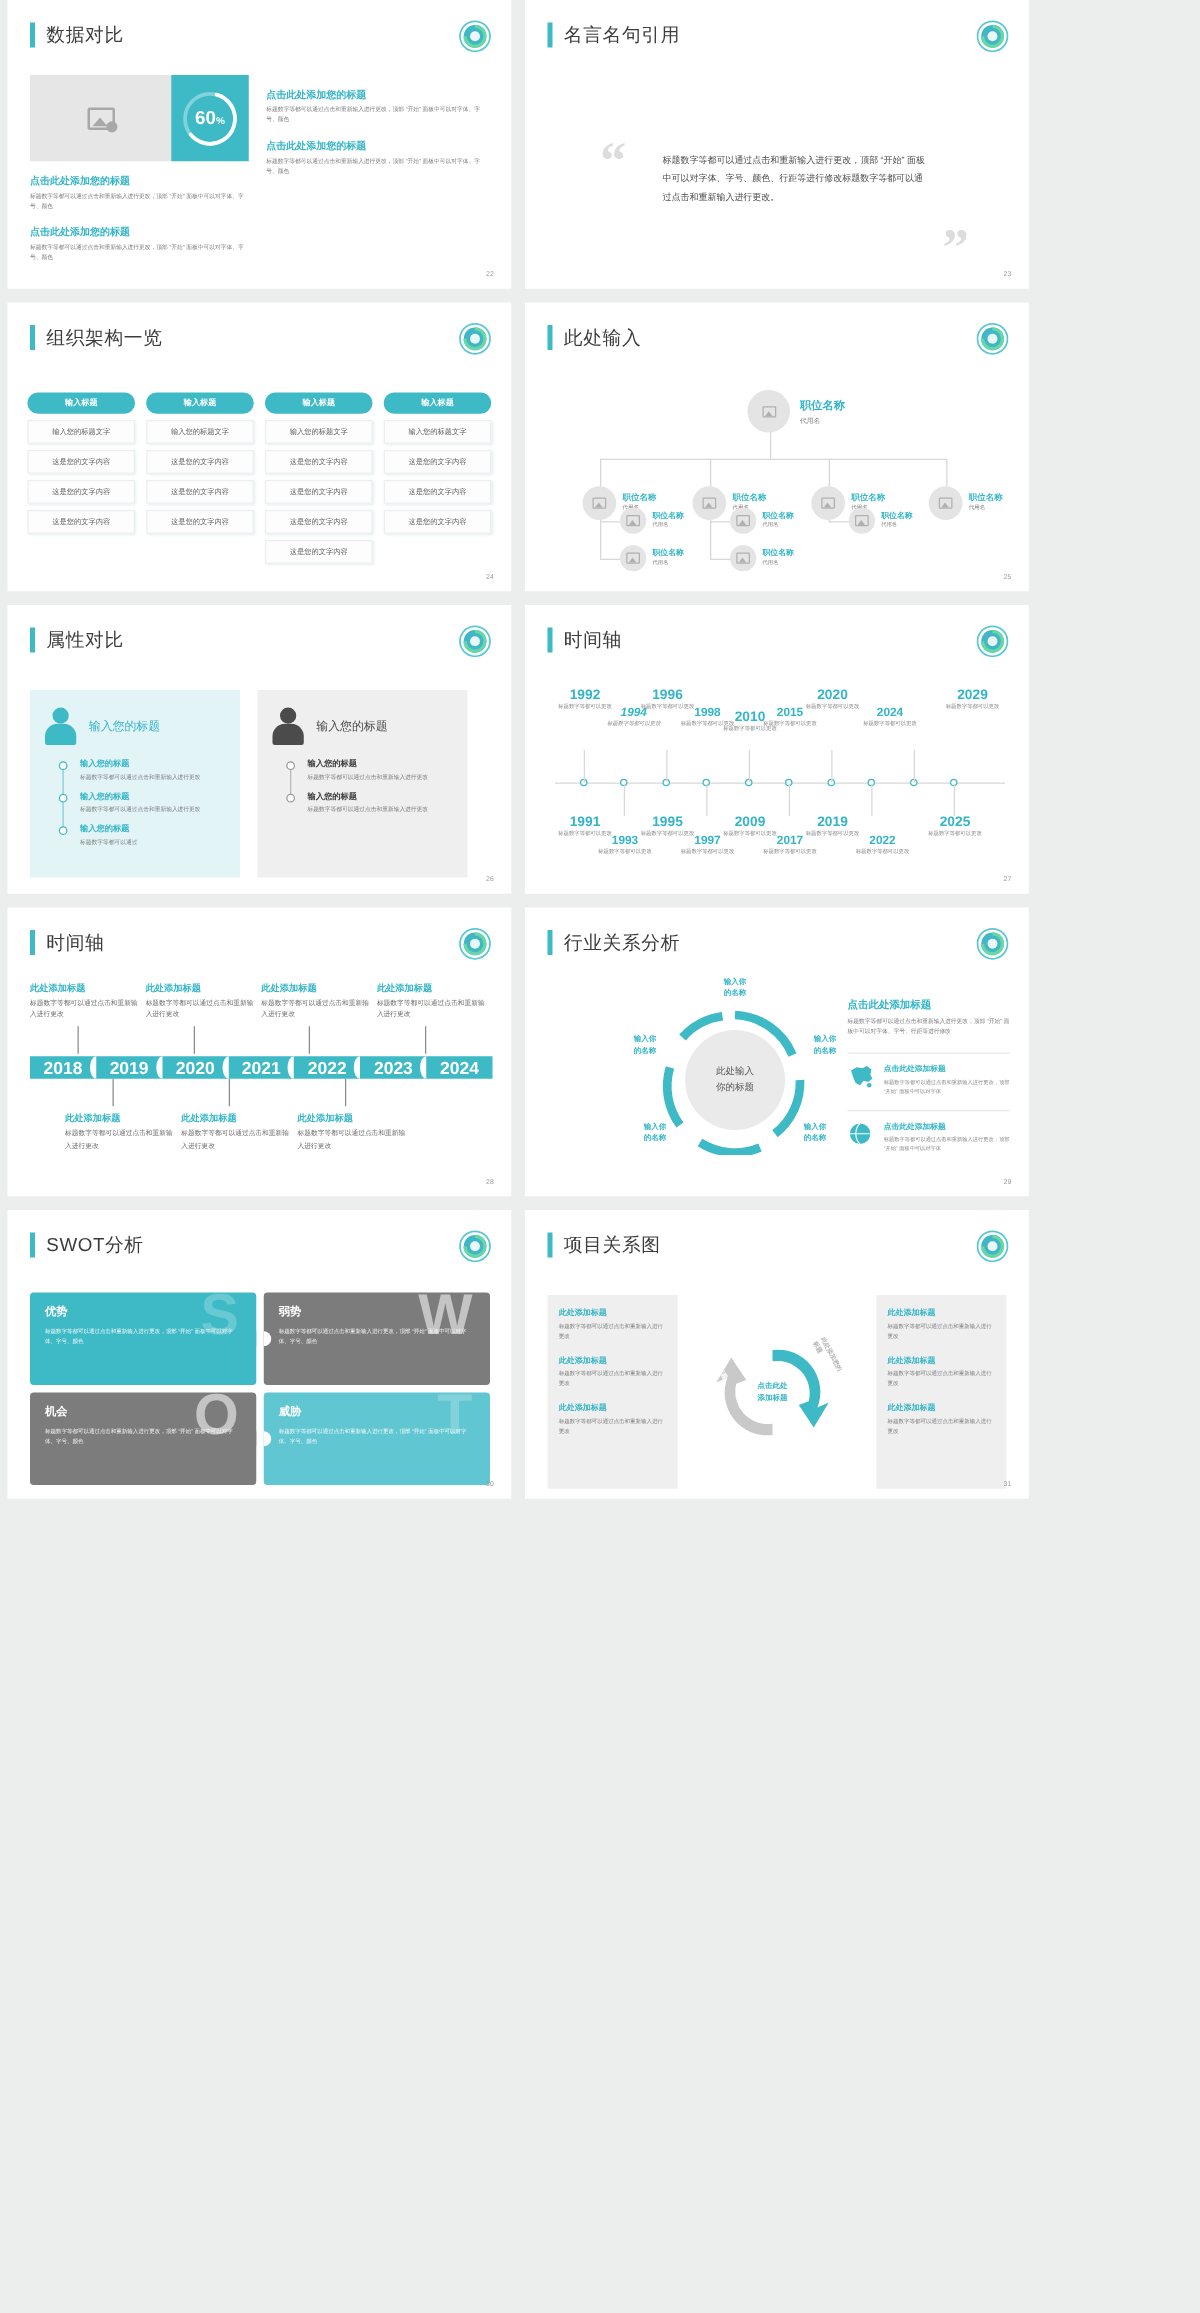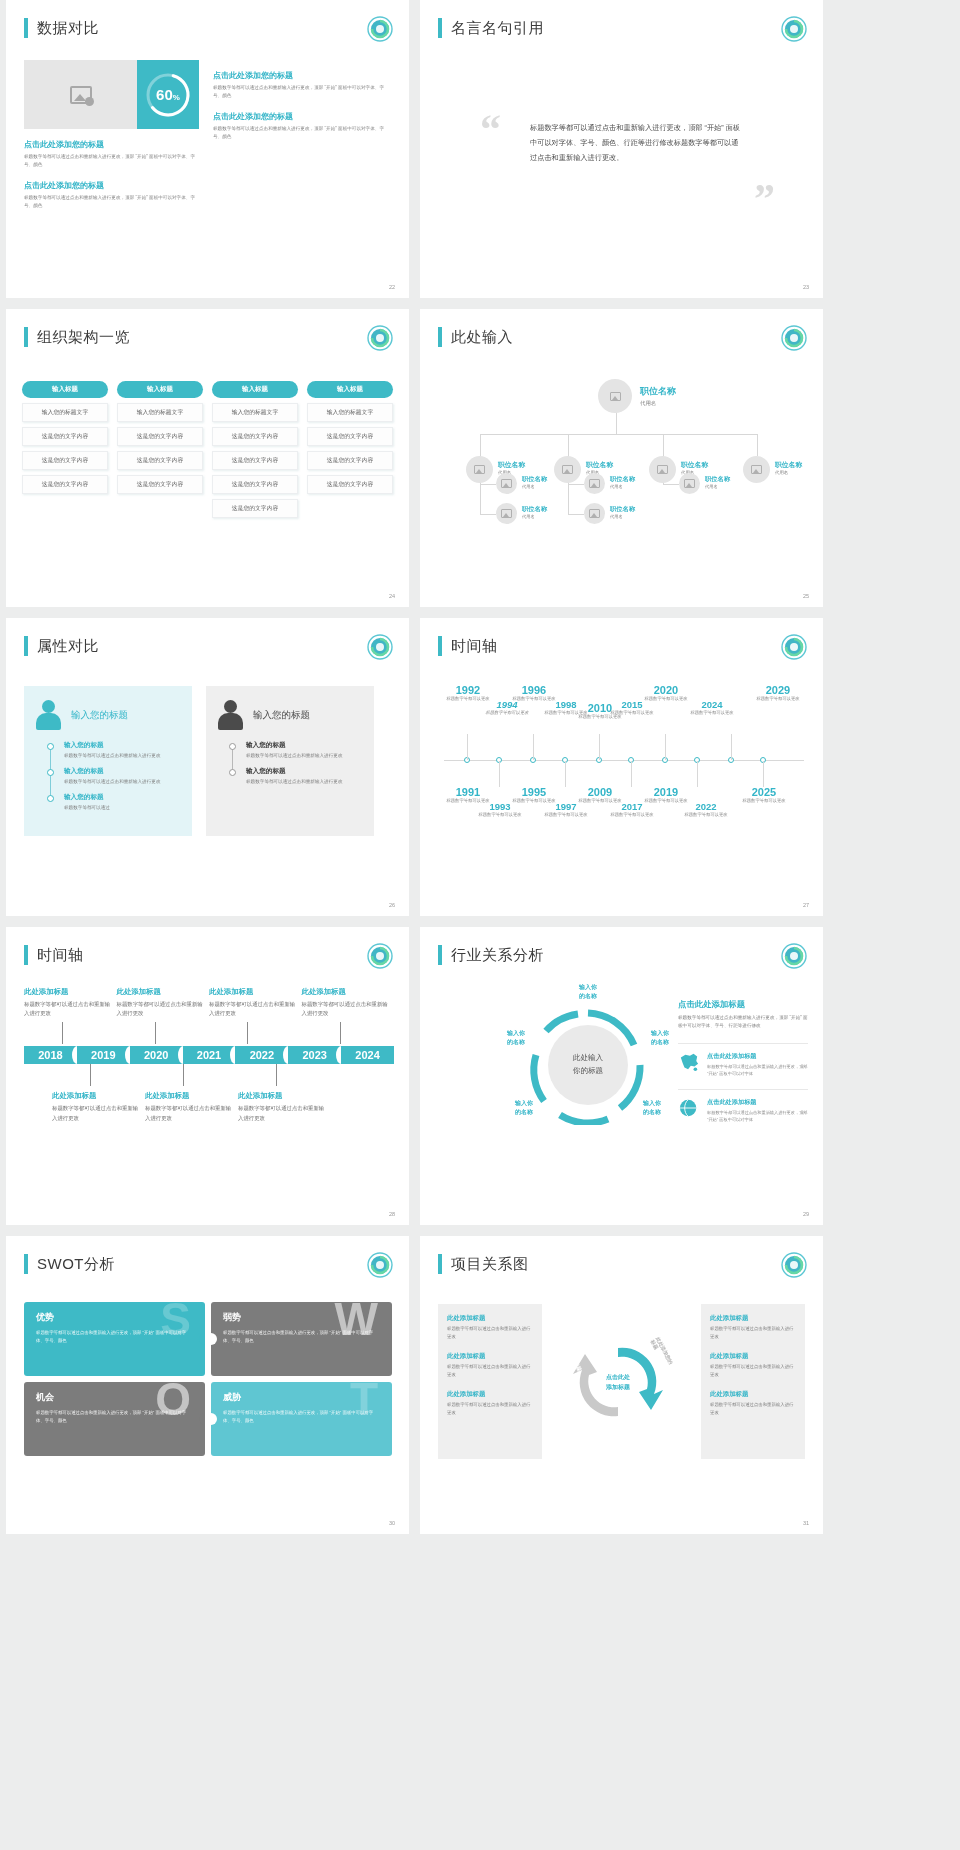--- a/index.html
+++ b/index.html
@@ -4,21 +4,21 @@
 <style>
   * { box-sizing: border-box; margin:0; padding:0; }
   html,body {
     width:960px; height:1850px;
     background:#eceded;
     font-family:"Liberation Sans","DejaVu Sans",sans-serif;
     overflow:hidden;
   }
   .deck { display:flex; flex-wrap:wrap; width:960px; }
   .slide {
-    width:403px; height:298px;
+    width:403px; height:231px;
     background:#fff;
     position:relative;
     margin:0 0 11px 0;
     overflow:hidden;
   }
   .slide.left  { margin-right:11px; margin-left:6px; }
   .slide.right { margin-right:6px; }
 
   
   .s-head { position:absolute; left:18px; top:18px; display:flex; align-items:center; }
@@ -98,21 +98,21 @@
   .tl27 .de { font-size:4.3px; color:#8a8a8a; line-height:1.5; }
 
   
   .tl28 { position:absolute; left:18px; top:60px; width:370px; }
   .tl28 .row-top { display:flex; }
   .tl28 .cellT { width:88px; margin-right:5px; }
   .tl28 .ct { color:#34b5c8; font-size:7.4px; font-weight:700; }
   .tl28 .cp { color:#6e6e6e; font-size:5.4px; line-height:1.7; margin-top:3px; }
   .tl28 .vstem { width:1px; height:22px; background:#8b8b8b; margin:4px 0 0 38px; }
   .tl28 .chips { display:flex; margin-top:2px; }
-  .tl28 .chip { height:18px; background:#3ebac6; color:#fff; font-size:11px; font-weight:700; display:flex; align-items:center; justify-content:center; width:53px; position:relative; }
+  .tl28 .chip { height:18px; background:#3ebac6; color:#fff; font-size:14px; font-weight:700; display:flex; align-items:center; justify-content:center; width:53px; position:relative; }
   .tl28 .chip:not(:last-child):after { content:""; position:absolute; right:-5px; top:0; width:10px; height:18px; background:#fff; border-radius:50%; }
   .tl28 .chip span { position:relative; z-index:2; }
   .tl28 .row-bot { display:flex; margin-top:0; }
   .tl28 .cellB { width:88px; margin-right:5px; }
   .tl28 .vstemB { width:1px; height:22px; background:#8b8b8b; margin:0 0 5px 38px; }
 
   
   .ir-circle { position:absolute; left:108px; top:78px; width:120px; height:120px; }
   .ir-core { position:absolute; left:20px; top:20px; width:80px; height:80px; border-radius:50%; background:#eaeaea; display:flex; align-items:center; justify-content:center; text-align:center; font-size:7.6px; color:#555; line-height:1.7; }
   .ir-lbl { position:absolute; text-align:center; font-size:6px; font-weight:700; color:#34b5c8; line-height:1.5; width:44px; }

